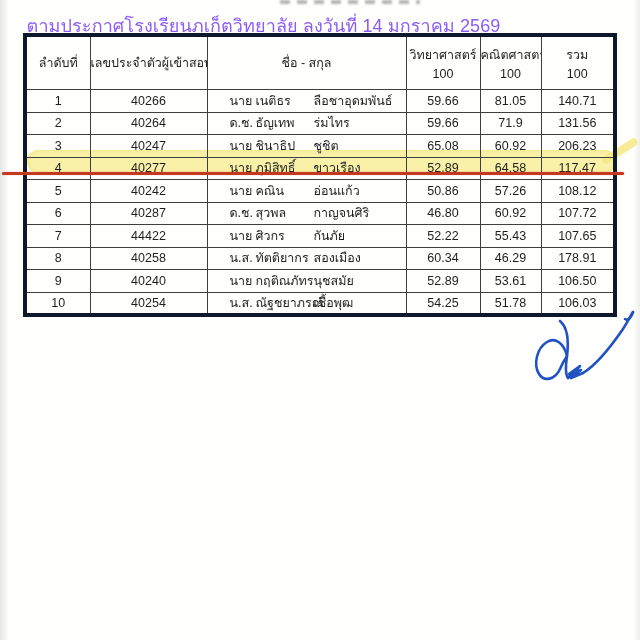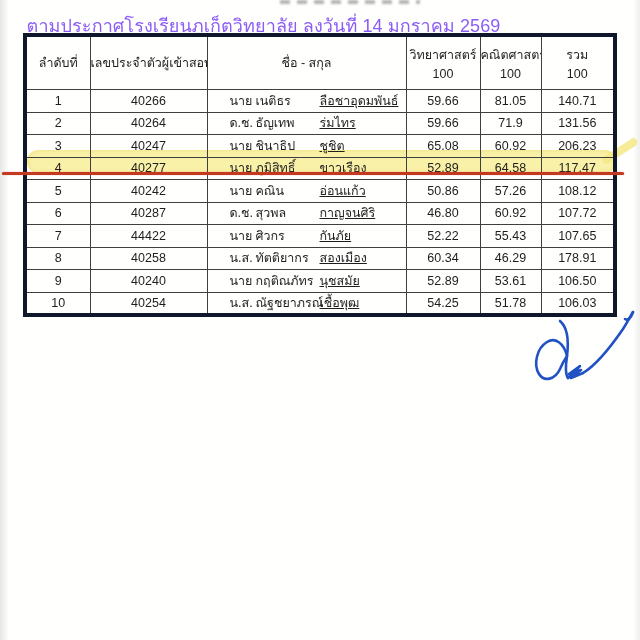--- a/index.html
+++ b/index.html
@@ -54,21 +54,21 @@
   }
   .score-table{border:4px solid #0f172a;}
   .score-table thead tr{height:52px;}
   .score-table tbody tr{height:22.5px;}
   th .h-stack{display:flex;flex-direction:column;justify-content:center;gap:2px;height:52px;}
   th{text-align:center;vertical-align:middle;}
   td{vertical-align:middle;}
   td.c-no,td.c-id,td.c-sci,td.c-math,td.c-tot{text-align:center;}
   td.c-name{position:relative;text-align:left;padding-left:22px;}
   .n-title{display:inline-block;width:26px;}
-  .n-last{position:absolute;left:112px;top:50%;transform:translateY(-50%);text-decoration:underline;}
+  .n-last{position:absolute;left:106px;top:50%;transform:translateY(-50%);}
   
   .signature{position:absolute;left:510px;top:300px;z-index:3;}
 </style>
 </head>
 <body>
 
 <div class="page">
 
   <div class="edge-left"></div>
   <div class="edge-right"></div>

